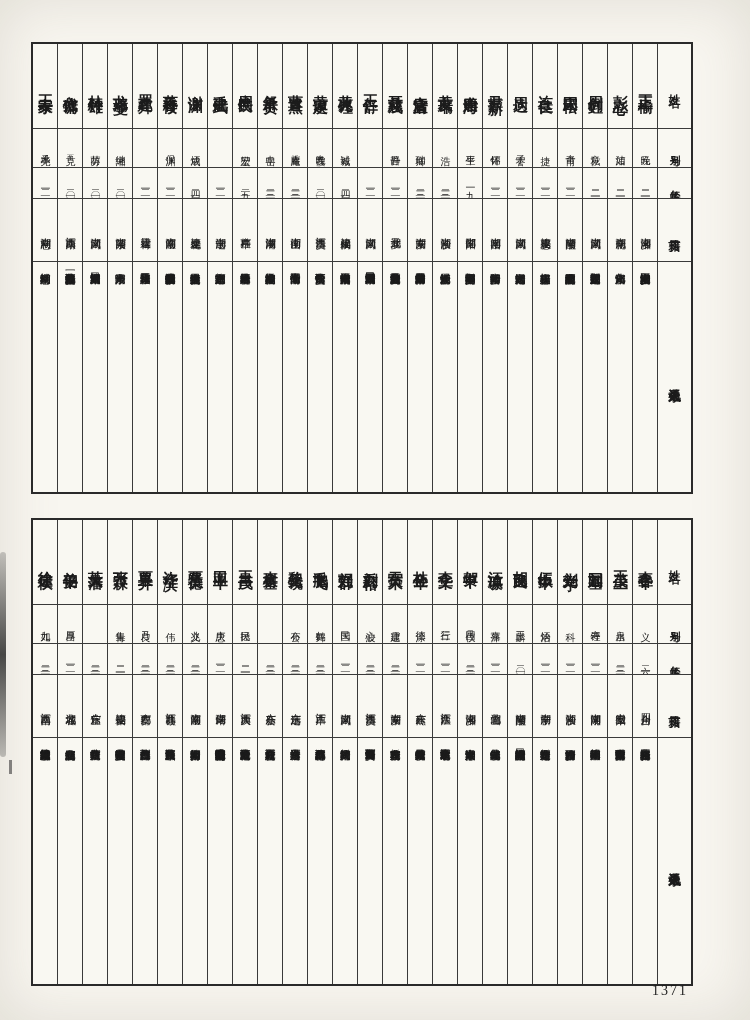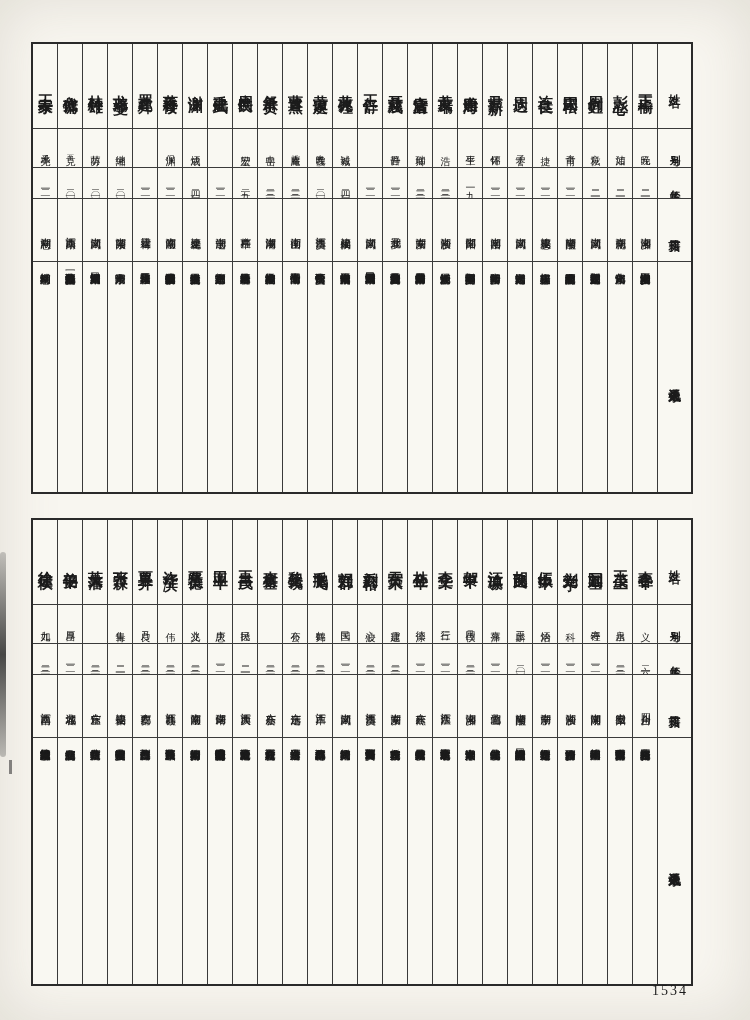--- a/index.html
+++ b/index.html
@@ -930,15 +930,15 @@
       </div>
       <div class="c c-native">
         <span class="vtxt">江西南昌</span>
       </div>
       <div class="c c-addr">
         <span class="vtxt">南昌板湖墟徐志成茶号转源溪徐村</span>
       </div>
     </div>
     </div>
 
-  <div class="page-number">1534</div>
+  <div class="page-number">1371</div>
 
 </div>
 
 </body></html>

